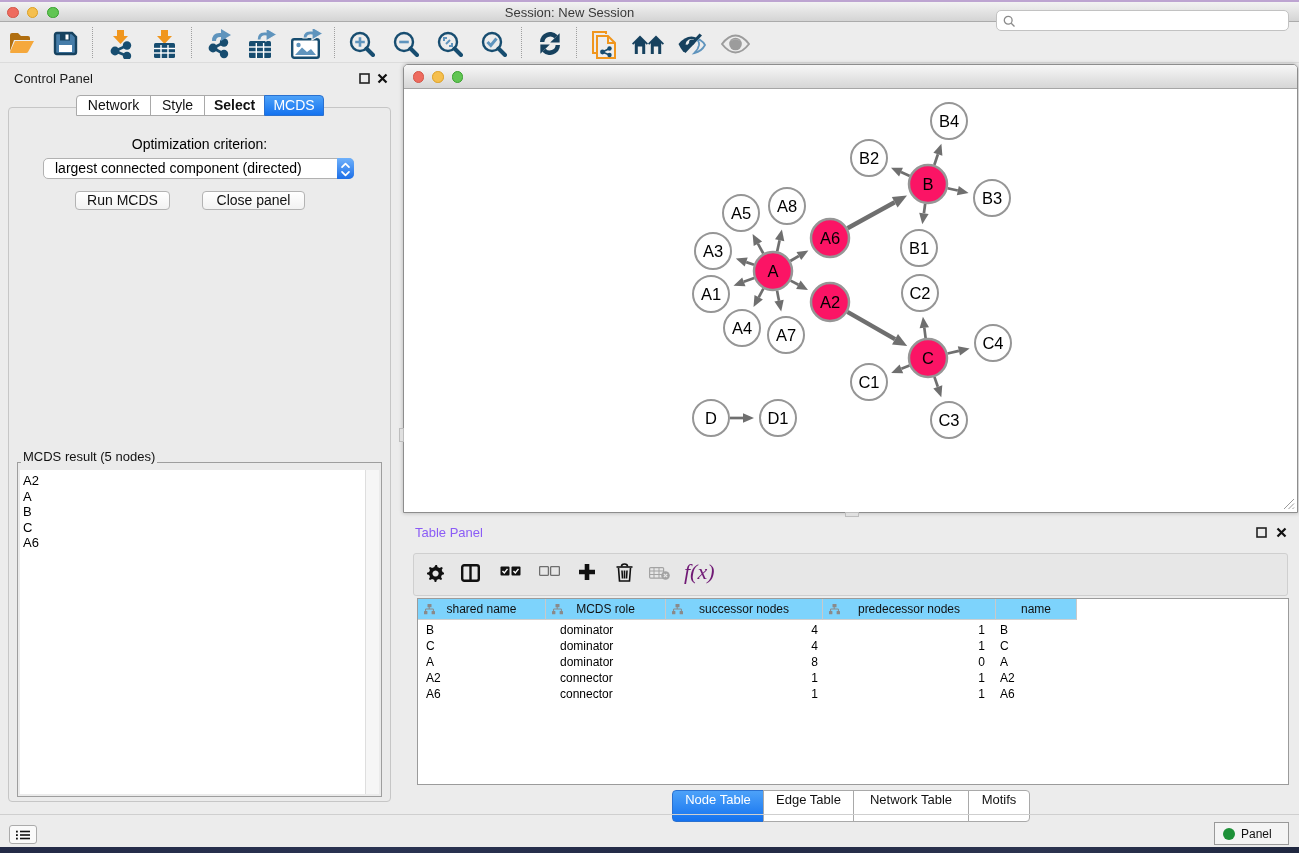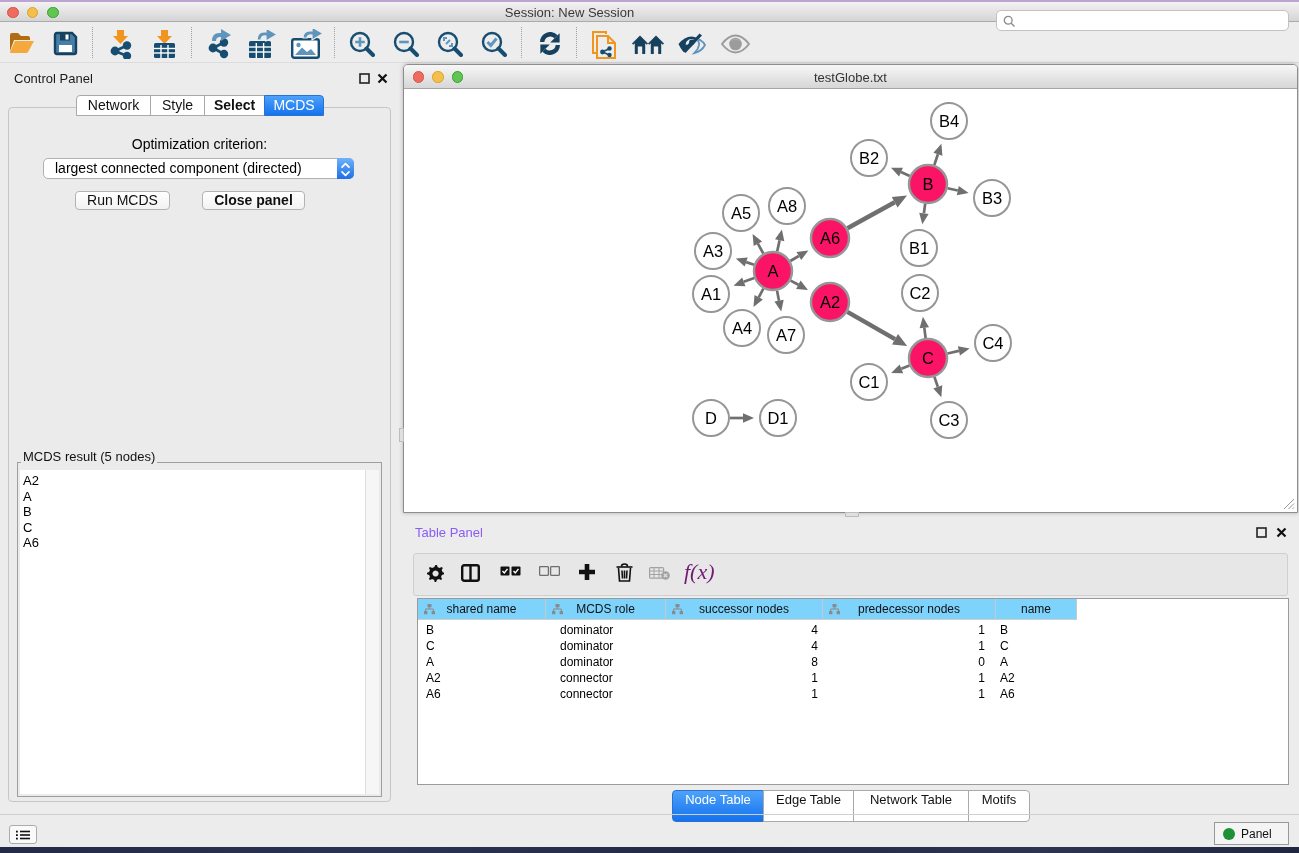--- a/index.html
+++ b/index.html
@@ -199,39 +199,38 @@
 <div class="tab tabsel" style="left:264px;width:60px;border-radius:0 4px 0 0;">MCDS</div>
 <div class="abs" style="left:0;top:136px;width:399px;text-align:center;font-size:14px;color:#000;">Optimization criterion:</div>
 <div class="abs" style="left:43px;top:158px;width:311px;height:21px;background:#fff;border:1px solid #b1b1b1;border-radius:5px;font-size:14px;color:#000;padding-left:11px;line-height:19px;">largest connected component (directed)
   <div class="abs" style="right:-1px;top:-1px;width:17px;height:21px;background:linear-gradient(#6fb1fb,#1c6fe8);border-radius:0 5px 5px 0;"></div>
   <svg class="abs" style="right:2px;top:2px" width="11" height="17" viewBox="0 0 11 17">
       <path d="M2 6.2 L5.5 2.6 L9 6.2" fill="none" stroke="#fff" stroke-width="1.7" stroke-linecap="round" stroke-linejoin="round"></path>
       <path d="M2 10.8 L5.5 14.4 L9 10.8" fill="none" stroke="#fff" stroke-width="1.7" stroke-linecap="round" stroke-linejoin="round"></path>
     </svg>
 </div>
 <div class="btn" style="left:75px;top:191px;width:95px;height:19px;line-height:17px;">Run MCDS</div>
-<div class="btn" style="left:202px;top:191px;width:103px;height:19px;line-height:17px;font-weight:bold;">Close panel</div>
+<div class="btn" style="left:202px;top:191px;width:103px;height:19px;line-height:17px;">Close panel</div>
 <div class="groupbox">
     <div class="mlist">
       <div>A2</div>
       <div>A</div>
       <div>B</div>
       <div>C</div>
       <div>A6</div>
       <div class="msb"></div>
     </div>
   </div>
 <div class="grouplabel">MCDS result (5 nodes)</div>
 
 <div class="nw">
   <div class="nw-tb"></div>
   <div class="nw-tl" style="left:8.5px;background:#ee6b5f;border:1px solid #d35548;"></div>
   <div class="nw-tl" style="left:28px;background:#f5bf4e;border:1px solid #dda022;"></div>
   <div class="nw-tl" style="left:47.5px;background:#61c553;border:1px solid #38a12e;"></div>
-  <div class="abs" style="left:0;top:5px;width:100%;text-align:center;font-size:13px;color:#333;">testGlobe.txt</div>
   <svg class="abs" style="left:1px;top:24px" width="892" height="423" font-family="Liberation Sans,sans-serif">
 <line x1="349.2" y1="189.0" x2="338.8" y2="192.8" stroke="#6f6f6f" stroke-width="2.7"></line>
 <polygon points="328.5,196.7 337.2,188.4 340.5,197.3" fill="#6f6f6f"></polygon>
 <line x1="349.0" y1="175.7" x2="341.2" y2="173.1" stroke="#6f6f6f" stroke-width="2.7"></line>
 <polygon points="330.8,169.6 342.7,168.6 339.7,177.6" fill="#6f6f6f"></polygon>
 <line x1="358.4" y1="199.6" x2="353.7" y2="208.3" stroke="#6f6f6f" stroke-width="2.7"></line>
 <polygon points="348.5,217.9 349.5,206.0 357.9,210.5" fill="#6f6f6f"></polygon>
 <line x1="358.3" y1="164.5" x2="352.9" y2="154.6" stroke="#6f6f6f" stroke-width="2.7"></line>
 <polygon points="347.6,145.0 357.1,152.4 348.7,156.9" fill="#6f6f6f"></polygon>
 <line x1="372.0" y1="201.6" x2="374.0" y2="211.7" stroke="#6f6f6f" stroke-width="2.7"></line>

